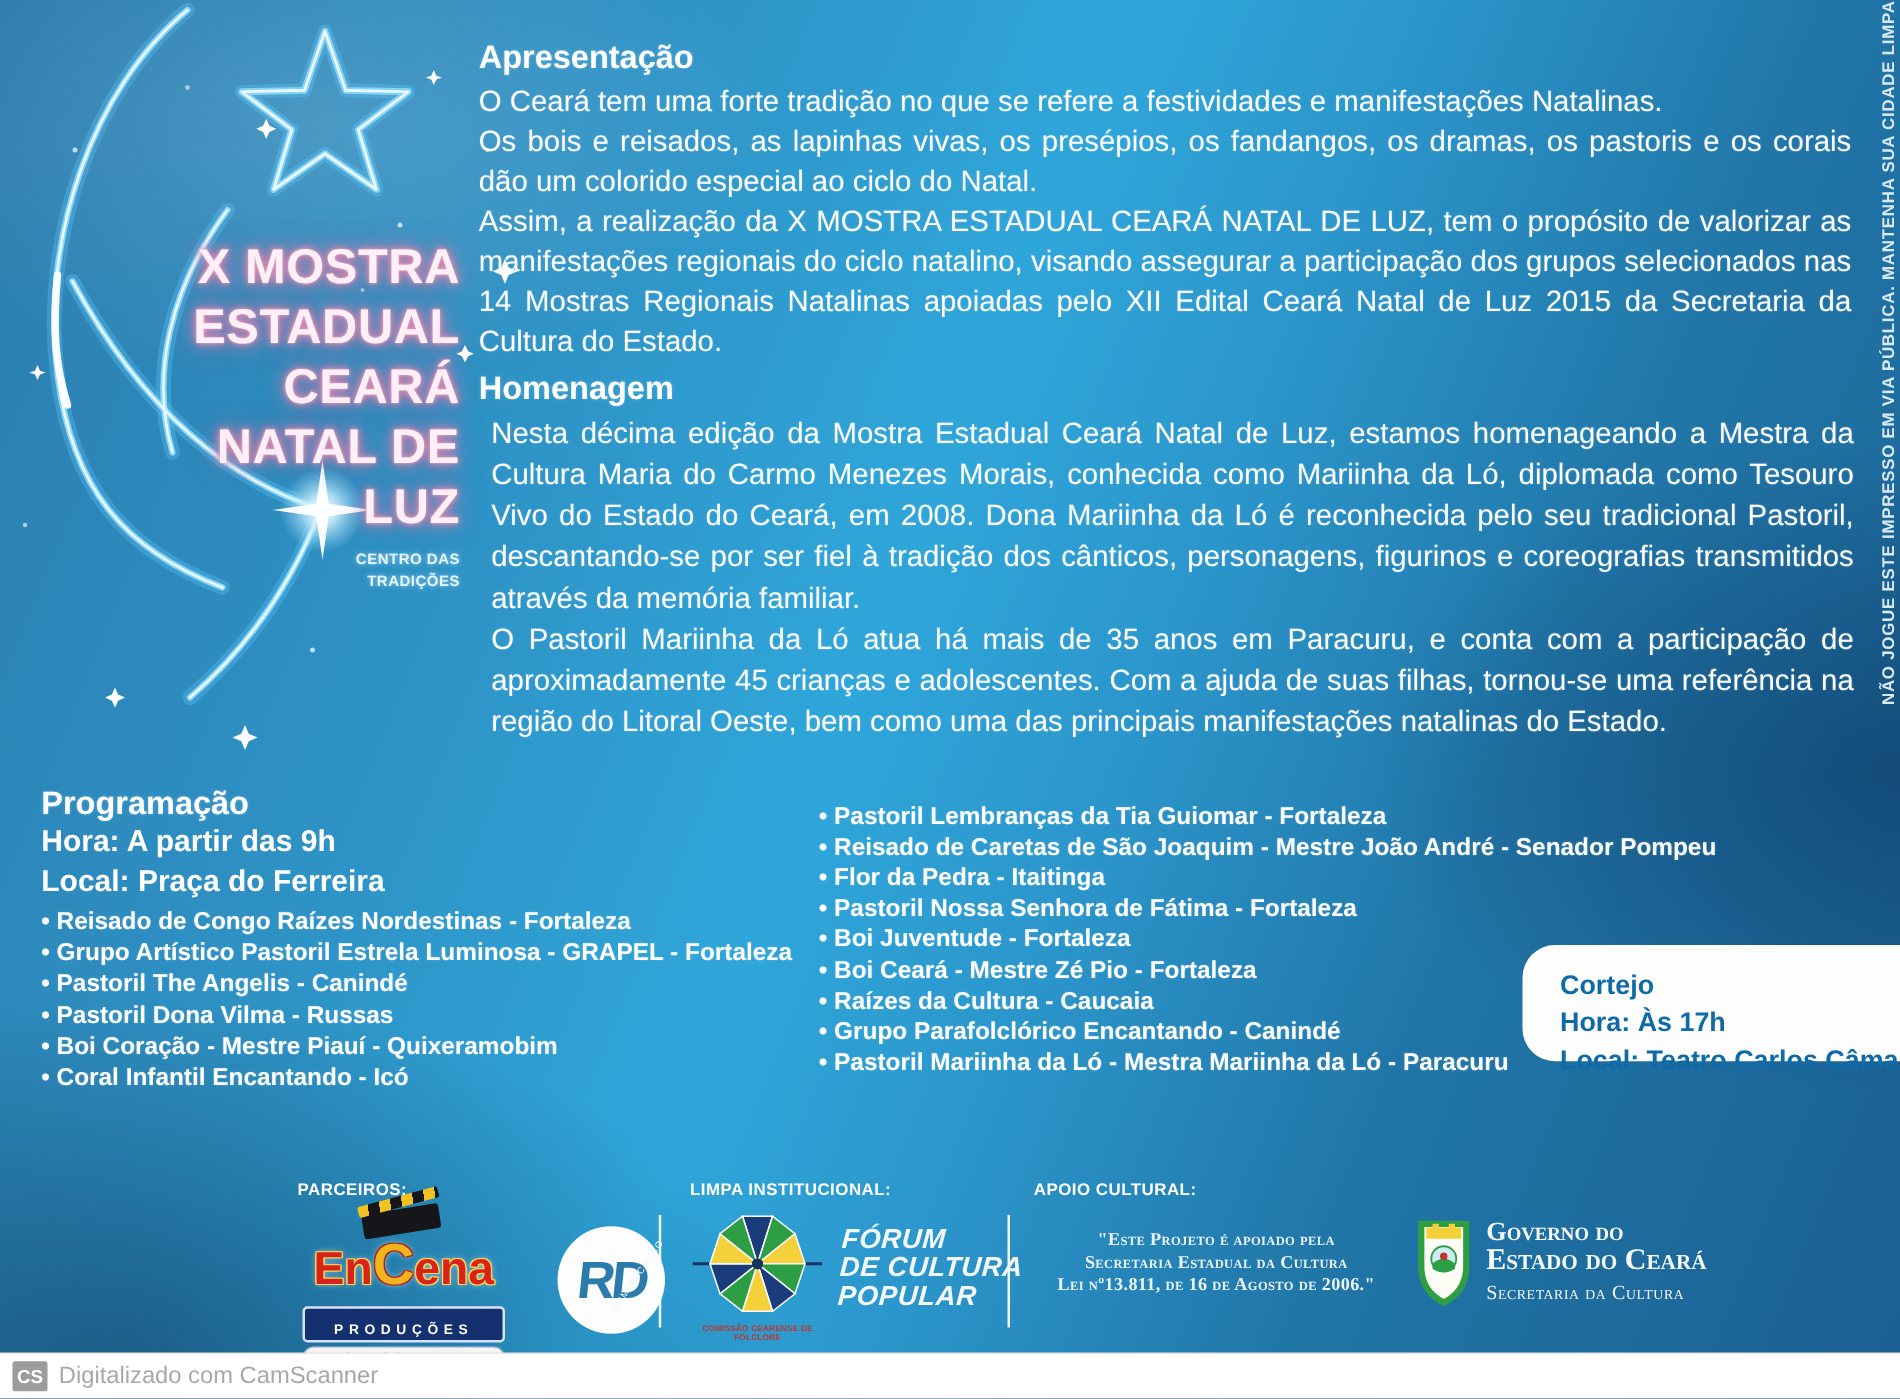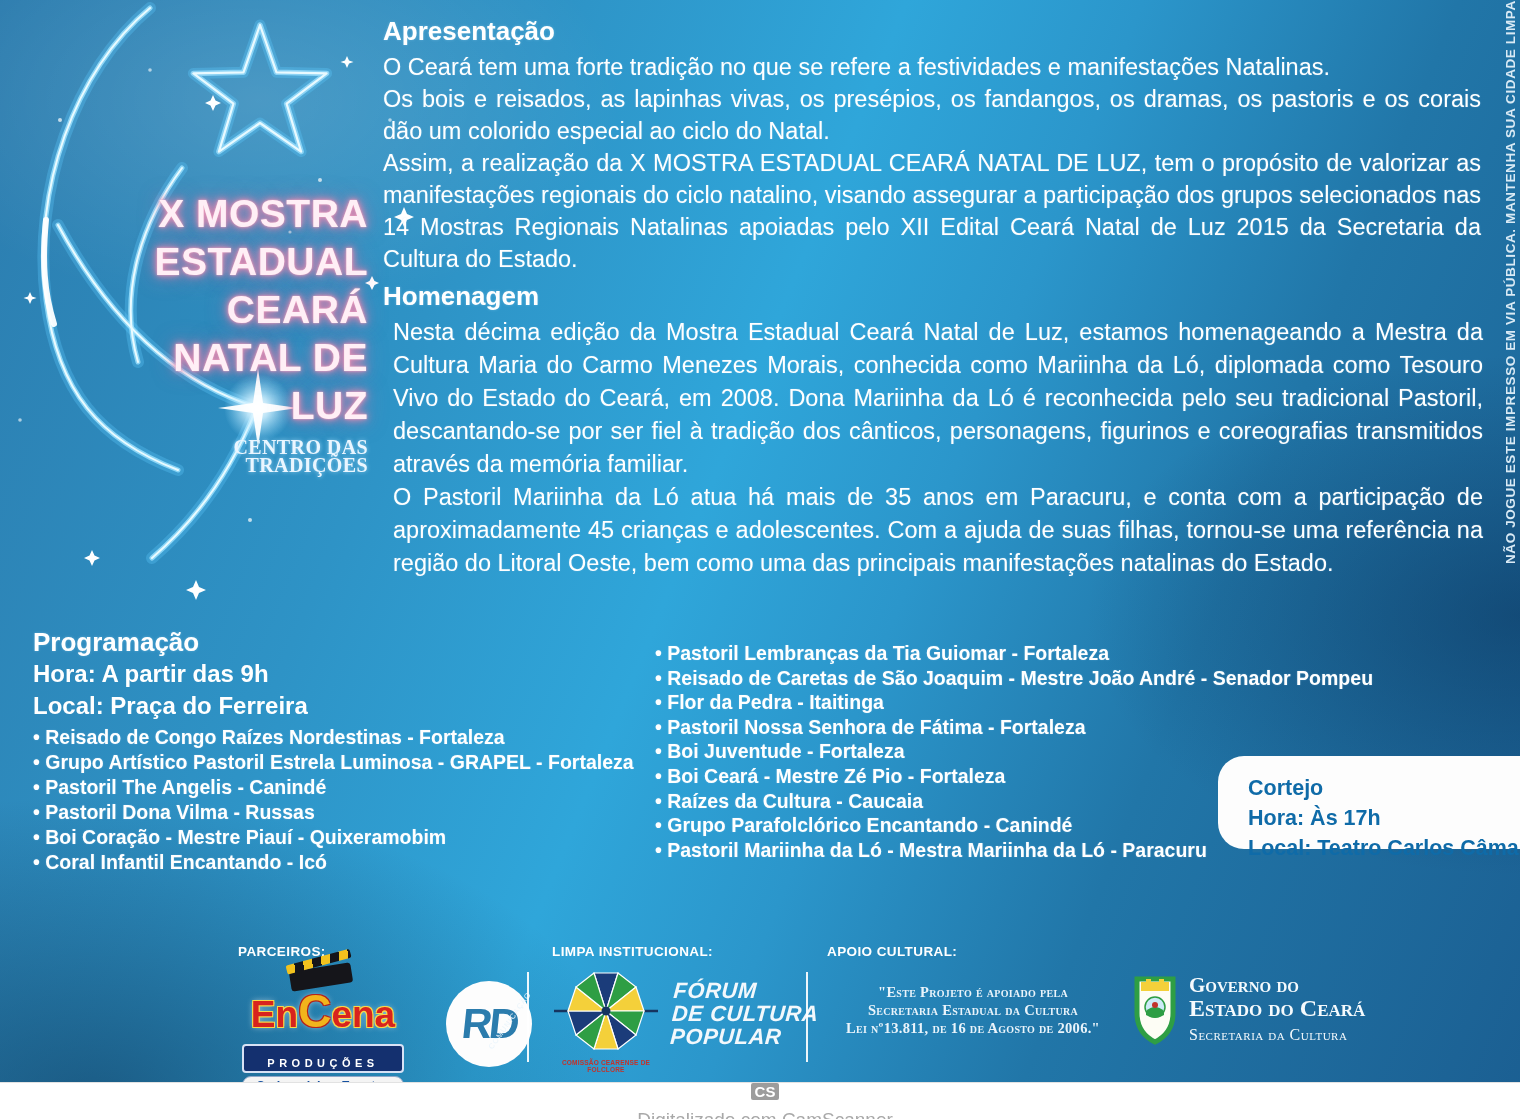--- a/index.html
+++ b/index.html
@@ -14,26 +14,26 @@
   }
   
   .artwork{position:absolute;left:0;top:0;width:430px;height:640px;}
   .title-block{
     position:absolute; left:70px; top:190px; width:298px; text-align:right;
     font-weight:bold; font-size:39px; line-height:48px; letter-spacing:.5px;
     color:#FFEFF6;
     text-shadow:0 0 2px #F3A9C4, 0 0 6px #EC8FB4, 0 0 12px rgba(236,120,170,.85), 0 0 22px rgba(236,120,170,.5);
   }
   .title-sub{
-    margin-top:8px; font-size:20px; line-height:18px; color:#EAF6FF;
-    text-shadow:0 0 4px rgba(180,230,255,.8); letter-spacing:.4px;font-family:Liberation Serif, serif;
+    margin-top:8px; font-size:12px; line-height:18px; color:#EAF6FF;
+    text-shadow:0 0 4px rgba(180,230,255,.8); letter-spacing:.4px;
   }
   
   .sec{position:absolute; color:#fff;}
-  .sec h2{margin:0 0 5px 0; font-size:26px; line-height:30px; font-weight:bold;
+  .sec h2{margin:14px 0 5px 0; font-size:26px; line-height:30px; font-weight:bold;
           text-shadow:0 0 3px rgba(160,220,250,.4);}
   .sec p{margin:0; font-size:23.5px; line-height:32px; text-align:justify;
          text-shadow:0 0 2px rgba(150,210,245,.35);}
   .sec-apresentacao{left:383px; top:16px;  width:1098px;}
   .sec-homenagem  {left:383px; top:281px; width:1100px;}
   .sec-homenagem p{line-height:33px;margin-left:10px;}
   
   .programacao{left:33px; top:626px; width:640px;}
   .programacao h2{font-size:26px; line-height:32px; margin:0;}
   .prog-line{font-size:24px; line-height:32px; font-weight:bold; white-space:nowrap;}
@@ -123,21 +123,20 @@
   .vertical-note{
     position:absolute; right:2px; top:24px; height:540px; display:flex; align-items:center;
     writing-mode:vertical-rl; transform:rotate(180deg); text-orientation:mixed;
     font-size:13.5px; font-weight:bold; color:#D9EAF5; letter-spacing:.6px; white-space:nowrap;
   }
   
   .scanner-bar{
     position:absolute; left:0; right:0; bottom:0; height:36px; background:#fff;
     display:flex; align-items:center; gap:9px; padding-left:10px; box-sizing:border-box;
     box-shadow:0 -1px 0 #E2E2E2;
-    flex-direction:column;
   }
   .cs-badge{width:28px; height:24px; background:#9C9C9C; border-radius:2px;
             color:#fff; font-weight:bold; font-size:15px; display:flex; align-items:center; justify-content:center;}
   .cs-text{color:#A8A8A8; font-size:19px;}
 </style>
 </head>
 <body>
 
 <div class="page">
 

